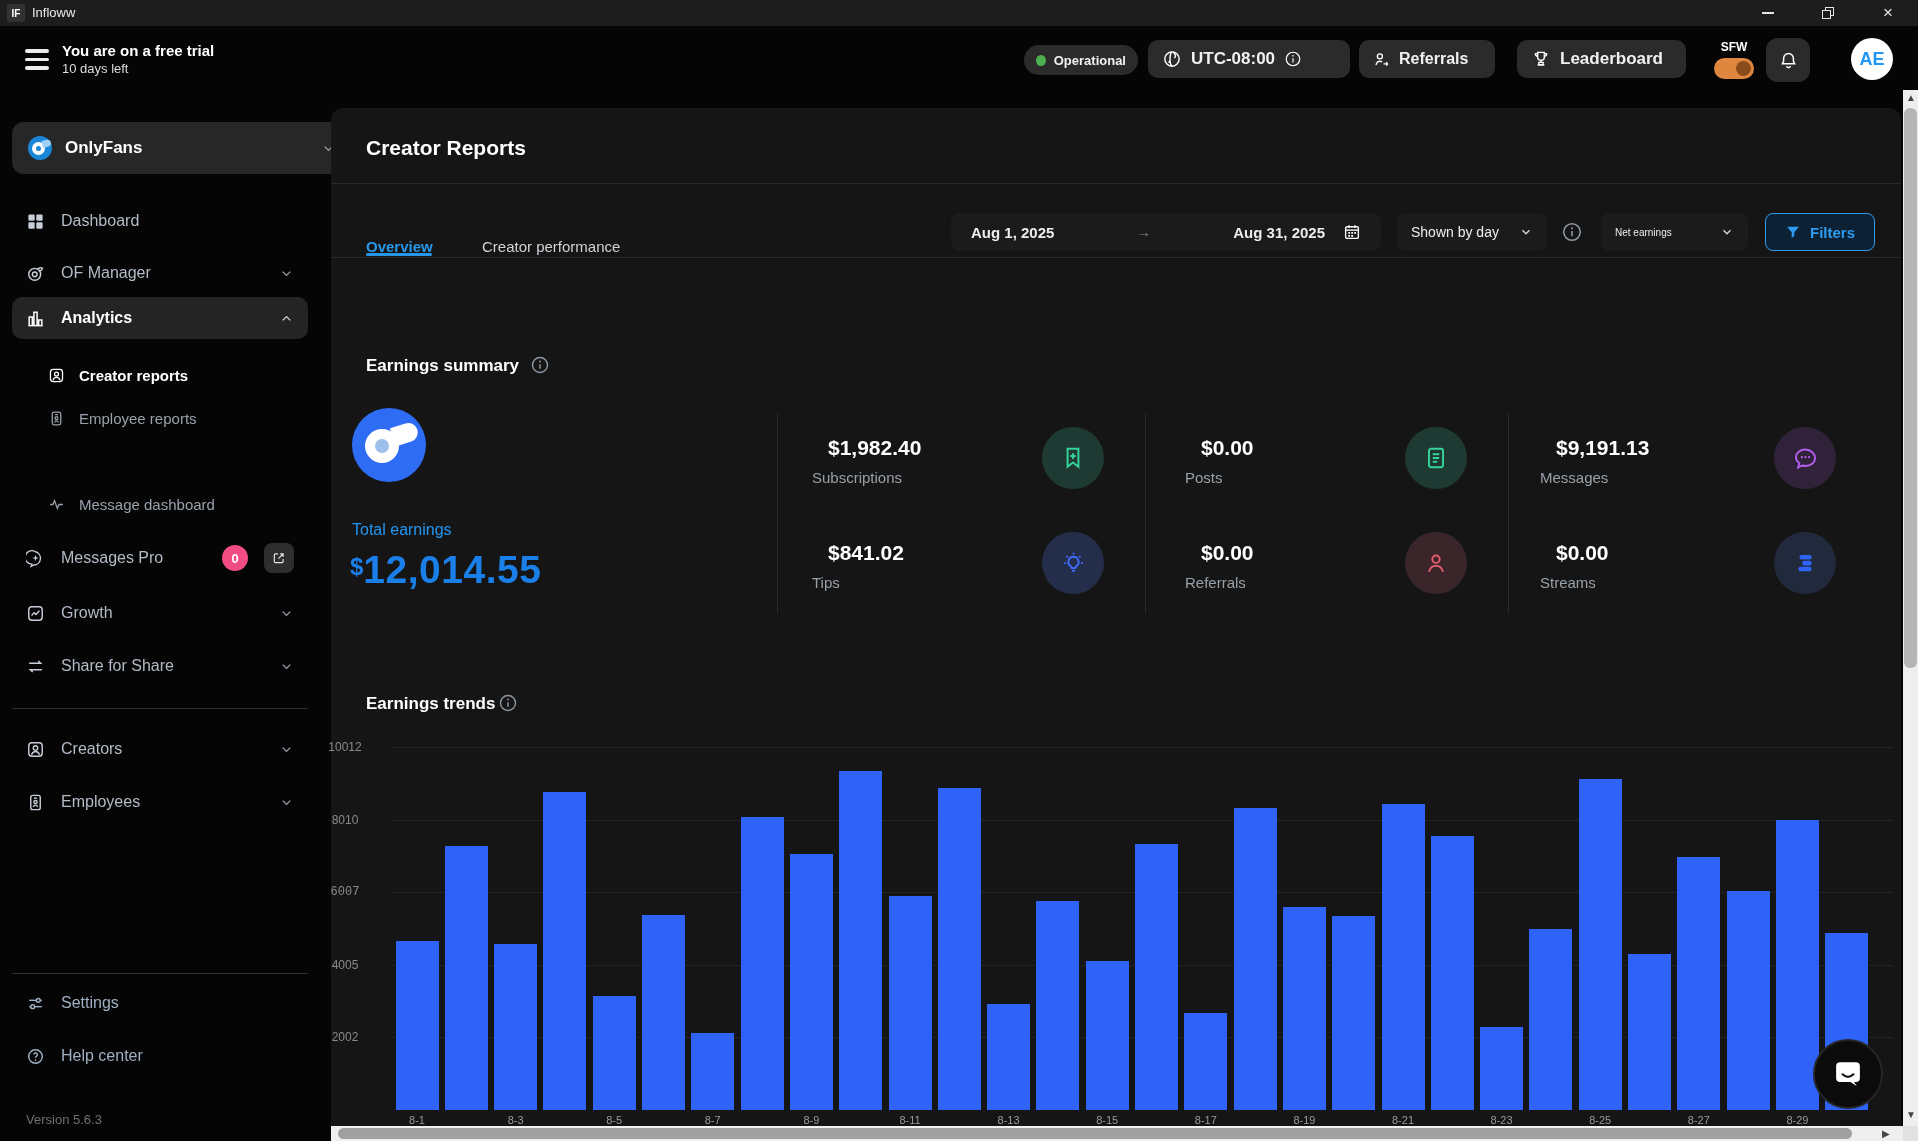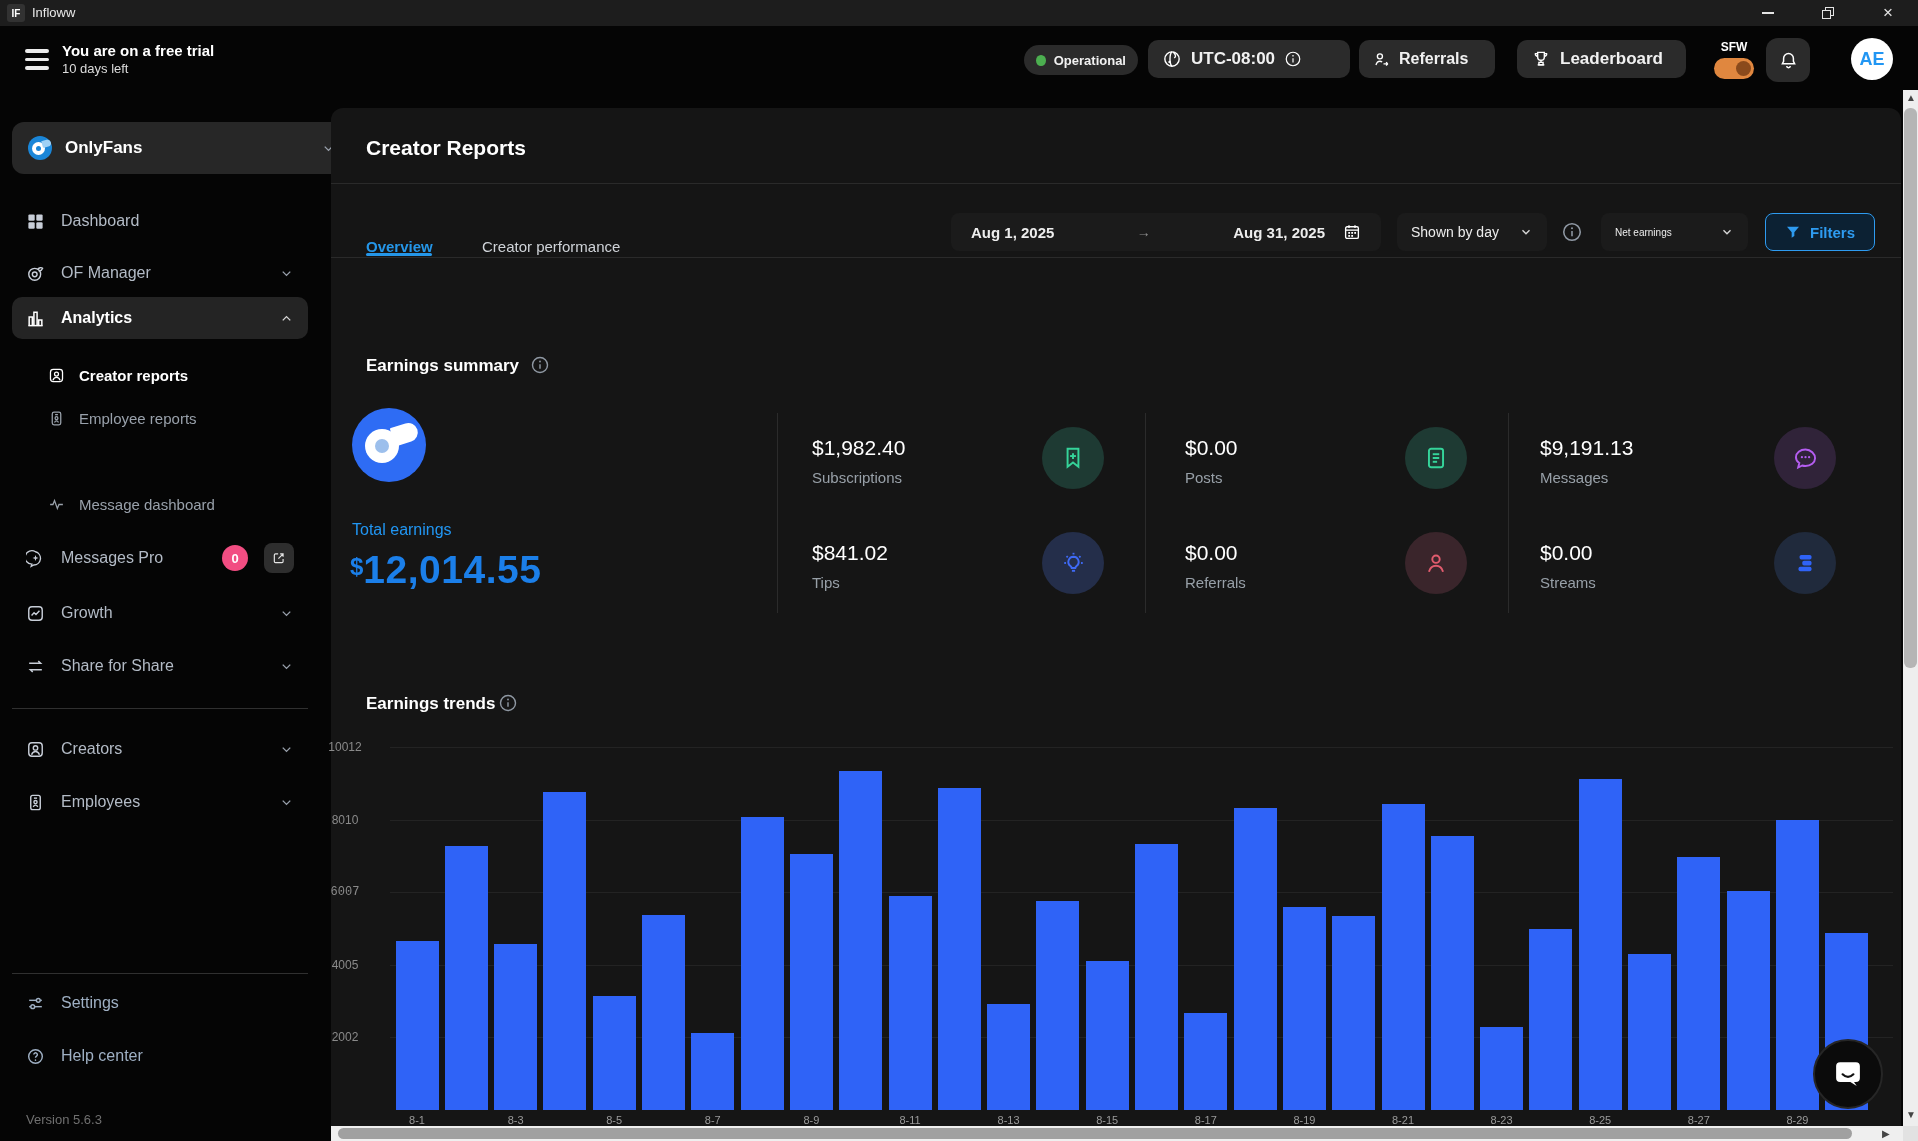--- a/index.html
+++ b/index.html
@@ -38,21 +38,21 @@
   .card { position:absolute; left:331px; top:108px; width:1570px; height:1018px; background:#151515; border-radius:12px 12px 0 0; }
   .page-title { position:absolute; left:366px; top:136px; color:#fff; font-size:21px; font-weight:bold; }
   .card-div { position:absolute; left:331px; width:1570px; height:1px; background:#2a2a2a; }
   .tab { position:absolute; top:222px; font-size:15px; color:#cfd3d8;margin-top:16px; }
   .tab.active { color:#2596e8; font-weight:bold; }
   .tab-underline { position:absolute; left:366px; top:253px; width:66px; height:3px; background:#2596e8; border-radius:2px; }
   .ctrl { position:absolute; top:213px; height:38px; background:#1b1b1b; border-radius:8px; display:flex; align-items:center; color:#ededed; }
   .filters-btn { position:absolute; left:1765px; top:213px; width:110px; height:38px; border:1.5px solid #2e9bf0; background:#0c2133;
                  border-radius:8px; display:flex; align-items:center; justify-content:center; gap:9px; color:#2e9bf0; font-size:15px; font-weight:bold; }
   .sec-head { position:absolute; color:#fff; font-size:17px; font-weight:bold; }
-  .stat-val { position:absolute; color:#fff; font-size:21px; font-weight:normal; }
+  .stat-val { position:absolute; color:#fff; font-size:21px; font-weight:bold;margin-left:16px; }
   .stat-lbl { position:absolute; color:#98a0a8; font-size:15px; }
   .stat-ic { position:absolute; width:62px; height:62px; border-radius:50%; display:flex; align-items:center; justify-content:center; }
   .vdiv { position:absolute; top:413px; width:1px; height:200px; background:#2b2b2b; }
   .info-ic { color:#8f98a3; }
 
   
   .gridline { position:absolute; left:390px; width:1503px; height:1px; background:#232323; }
   .ytick { position:absolute; width:62px; text-align:center; color:#8a8a8a; font-size:12px; }
   .chart-bar { position:absolute; }
   .xtick { position:absolute; width:49px; text-align:center; color:#9a9a9a; font-size:11px; }

